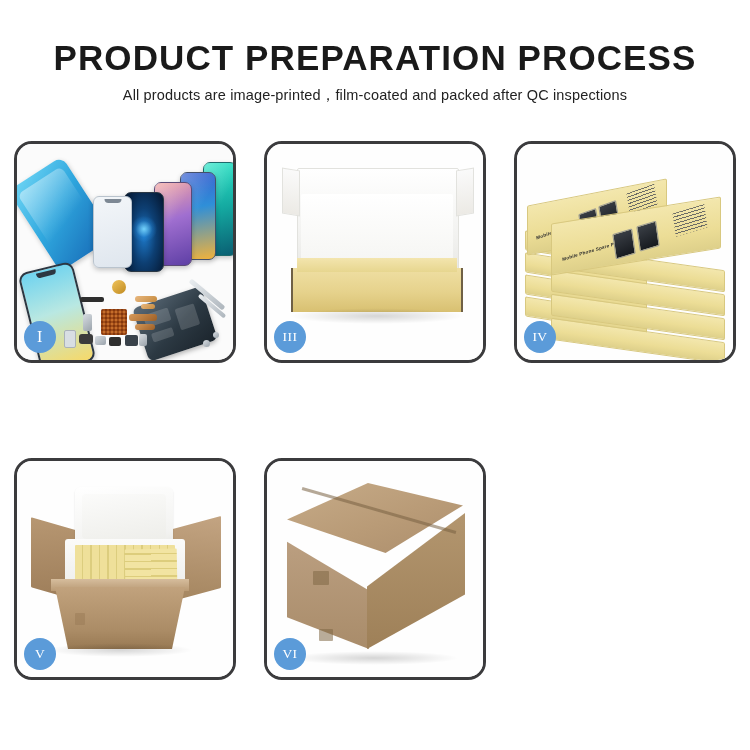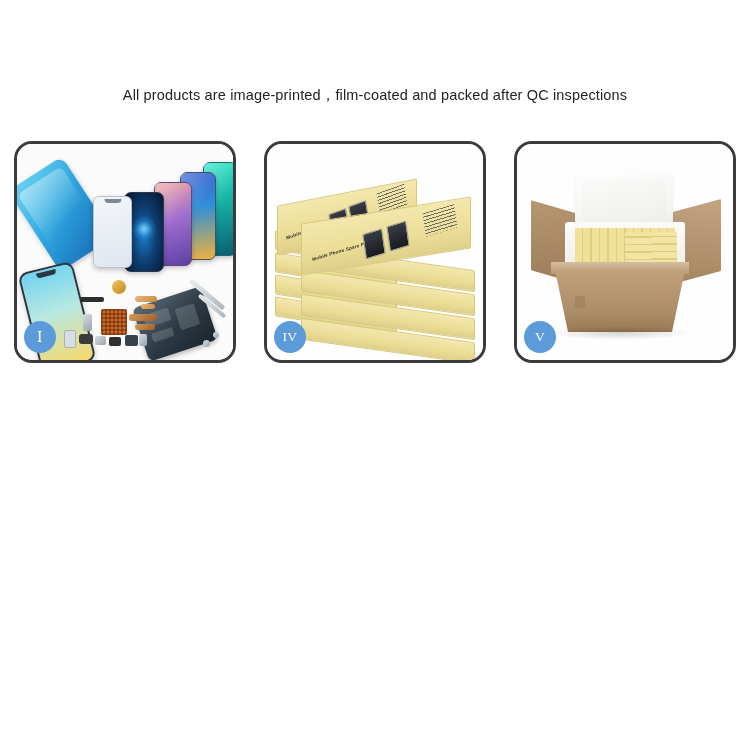--- a/index.html
+++ b/index.html
@@ -386,20 +386,21 @@
   .shadow-soft {
     position:absolute;
     border-radius: 50%;
     background: radial-gradient(ellipse, rgba(0,0,0,.16) 0%, rgba(0,0,0,0) 70%);
   }
 </style>
 </head>
 <body>
 
 <div id="header">
+  <div id="page-title">PRODUCT PREPARATION PROCESS</div>
   <div id="page-subtitle">All products are image-printed，film-coated and packed after QC inspections</div>
 </div>
 
 <div id="panel-grid">
 
   <div class="panel">
     <div class="panel-photo">
       <div class="p1-bg"></div>
 
       <div class="phone-card pc-back2"></div>
@@ -440,20 +441,38 @@
       <div class="part silver" style="left:186px;top:196px;width:7px;height:7px;border-radius:50%;"></div>
       <div class="part silver" style="left:196px;top:188px;width:6px;height:6px;border-radius:50%;"></div>
 
       <div class="tool" style="left:168px;top:148px;width:44px;height:5px;"></div>
       <div class="tool" style="left:178px;top:160px;width:34px;height:4px;"></div>
     </div>
     <div class="badge">I</div>
   </div>
 
 
+  <div class="panel">
+    <div class="panel-photo">
+      <div class="p3-bg"></div>
+      <div class="box3-lid">
+        <div class="wing-l"></div>
+        <div class="wing-r"></div>
+      </div>
+      <div class="box3-foam"></div>
+      <div class="box3-gray"></div>
+      <div class="box3-tray">
+        <div class="lip"></div>
+      </div>
+      <div class="box3-edge" style="left:24px;top:124px;height:44px;"></div>
+      <div class="box3-edge" style="left:194px;top:124px;height:44px;"></div>
+      <div class="shadow-soft" style="left:22px;top:164px;width:176px;height:16px;"></div>
+    </div>
+    <div class="badge wide">III</div>
+  </div>
 
   <div class="panel">
     <div class="panel-photo">
       <div class="p4-bg"></div>
       <div class="stack">
 
         <div class="sbox" style="left:2px;top:78px;width:120px;height:18px;transform:skewY(9deg);"></div>
         <div class="sbox" style="left:2px;top:100px;width:120px;height:18px;transform:skewY(9deg);"></div>
         <div class="sbox" style="left:2px;top:122px;width:120px;height:18px;transform:skewY(9deg);"></div>
         <div class="sbox" style="left:2px;top:144px;width:120px;height:18px;transform:skewY(9deg);"></div>
@@ -492,14 +511,29 @@
       <div class="c5-yellow"></div>
       <div class="c5-yellow2"></div>
       <div class="c5-rim"></div>
       <div class="c5-body"></div>
       <div class="c5-tapemark" style="left:58px;top:152px;width:10px;height:12px;"></div>
       <div class="shadow-soft" style="left:30px;top:182px;width:146px;height:14px;"></div>
     </div>
     <div class="badge wide">V</div>
   </div>
 
+  <div class="panel">
+    <div class="panel-photo">
+      <div class="p6-bg"></div>
+      <div class="c6">
+        <div class="c6-top"></div>
+        <div class="c6-left"></div>
+        <div class="c6-right"></div>
+        <div class="c6-seam"></div>
+        <div class="c6-tape" style="left:30px;top:88px;width:16px;height:14px;"></div>
+        <div class="c6-tape" style="left:36px;top:146px;width:14px;height:12px;"></div>
+      </div>
+      <div class="shadow-soft" style="left:22px;top:190px;width:170px;height:14px;"></div>
+    </div>
+    <div class="badge wide">VI</div>
+  </div>
 
 </div>
 
 </body></html>

